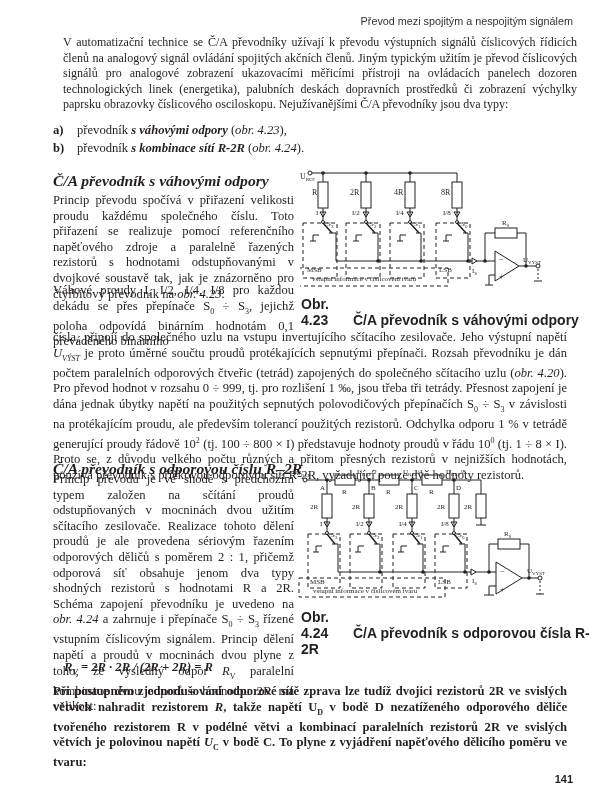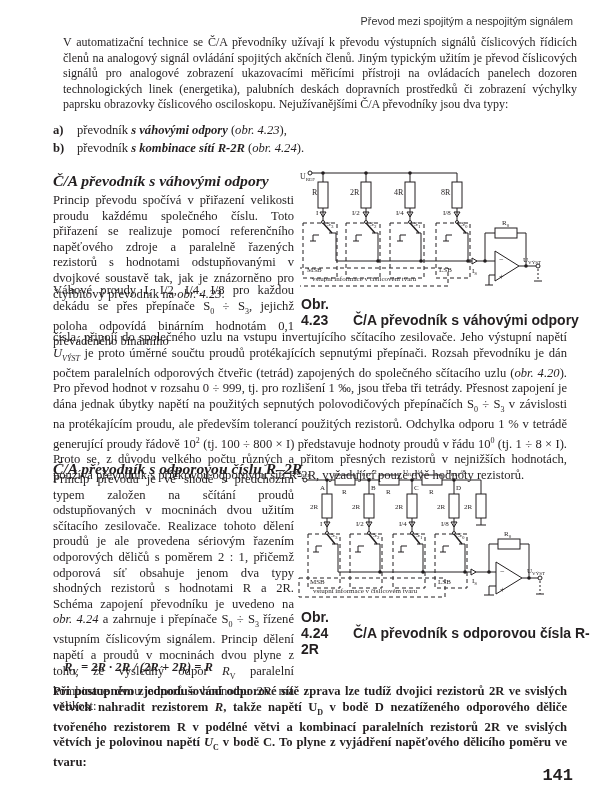--- a/index.html
+++ b/index.html
@@ -11,22 +11,22 @@
   .intro { top:35px; }
   .list { position:absolute; left:53px; font-size:12.6px; line-height:18px; }
   .list .row { display:flex; }
   .list .key { width:24px; font-weight:bold; }
   .h2 { position:absolute; left:53px; font-size:15.6px; font-weight:bold; font-style:italic; }
   .col { position:absolute; left:53px; width:241px; font-size:12.6px; line-height:15.6px; text-align:justify; }
   .full { position:absolute; left:53px; width:514px; font-size:12.6px; line-height:15.6px; text-align:justify; }
   .eq { position:absolute; left:64px; font-size:12.6px; font-style:italic;font-weight:bold; }
   .caption { position:absolute; font-family:"Liberation Sans","DejaVu Sans",sans-serif; font-size:14px; font-weight:bold; color:#231f20; }
   .caption .num { display:inline-block; width:52px; }
-  .pagenum { position:absolute; right:29px; bottom:15px; font-family:Liberation Mono, monospace;
-             font-size:17px; font-weight:bold; }
+  .pagenum { position:absolute; right:29px; bottom:15px; font-family:Liberation Sans, sans-serif;
+             font-size:11px; font-weight:bold; }
   svg text { font-family:"Liberation Serif","DejaVu Serif",serif; fill:#231f20; }
   i { font-style:italic; }
   sub { font-size:8px; }
 </style>
 </head>
 <body>
 
 <div class="header">Převod mezi spojitým a nespojitým signálem</div>
 
 <div class="p intro">V automatizační technice se Č/A převodníky užívají k převodu výstupních signálů číslicových řídicích členů na analogový signál ovládání spojitých akčních členů. Jiným typickým užitím je převod číslicových signálů pro analogové zobrazení ukazovacími měřicími přístroji na ovládacích panelech dozoren technologických linek (energetika), palubních deskách dopravních prostředků či zobrazení výchylky paprsku obrazovky číslicového osciloskopu. Nejužívanějšími Č/A převodníky jsou dva typy:</div>

